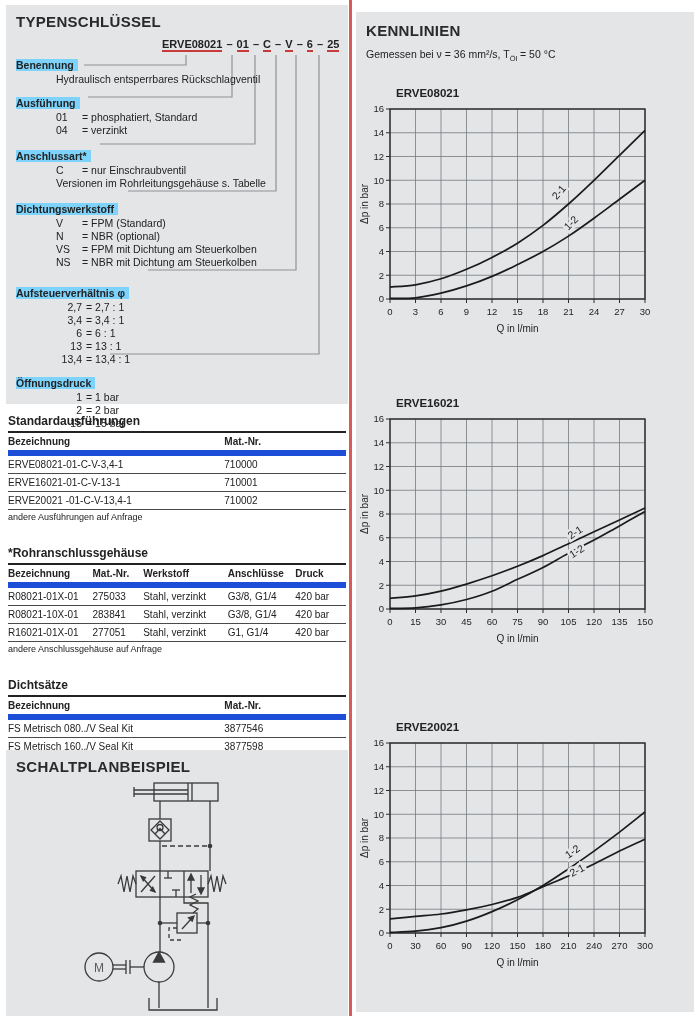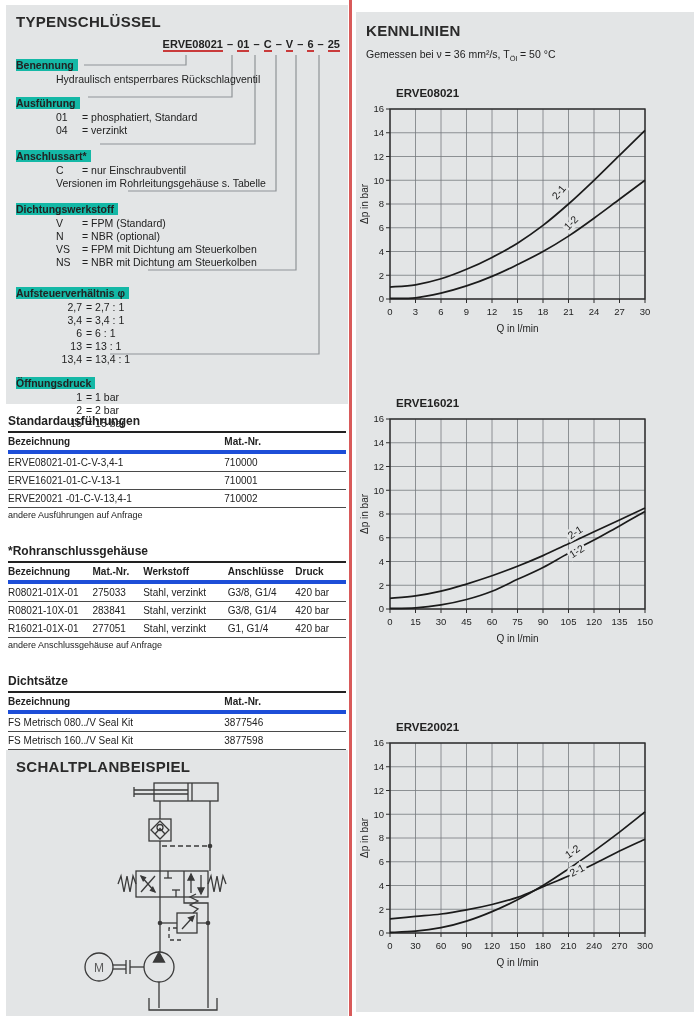--- a/index.html
+++ b/index.html
@@ -3,36 +3,36 @@
 <meta charset="utf-8">
 <style>
   html,body{margin:0;padding:0;}
   body{width:700px;height:1016px;position:relative;overflow:hidden;background:#ffffff;
        font-family:"Liberation Sans",sans-serif;color:#222;}
   .panel{background:#e3e5e6;position:absolute;box-sizing:border-box;}
   .sec-title{font-size:15px;font-weight:bold;color:#2a2a2a;letter-spacing:.3px;margin:0;}
 
   
   #panel-typ{left:6px;top:5px;width:342px;height:399px;padding:8px 8px 0 10px;}
-  #typ-code{margin:8px 0 0 0;padding-left:146px;font-size:11px;font-weight:bold;white-space:nowrap;text-align:right;}
+  #typ-code{margin:8px 0 0 0;padding-left:146px;font-size:11px;font-weight:bold;white-space:nowrap;}
   #typ-code .seg{border-bottom:2px solid #c93b3b;padding-bottom:0px;}
   #typ-code .sep{padding:0 1px;}
   .tk-group{position:relative;z-index:2;}
-  .tk-label{font-size:10.5px;font-weight:bold;display:inline-block;background:#14b8a6;padding-right:4px;}
+  .tk-label{font-size:10.5px;font-weight:bold;display:inline-block;background:#7dd3fc;padding-right:4px;}
   .tk-note,.tk-item{font-size:10.5px;line-height:13px;padding-left:40px;}
   .tk-item .k{display:inline-block;width:22px;margin-right:4px;}
   .keys-right .k{text-align:right;width:26px;}
   #typ-lines{position:absolute;left:0;top:0;z-index:1;}
 
   
   #tables{position:absolute;left:6px;top:412px;width:342px;padding:0 2px;box-sizing:border-box;}
   .tbl-title{font-size:12px;font-weight:bold;margin:0;padding:2px 0 3px;border-bottom:2px solid #222;}
   .mt{margin-top:22px;}
   table.dtable{width:100%;border-collapse:collapse;font-size:10px;table-layout:fixed;}
-  .dtable th{text-align:left;font-weight:bold;border-bottom:4px solid #1d4ed8;padding:3px 0 3px;}
+  .dtable th{text-align:left;font-weight:bold;border-bottom:6px solid #1d4ed8;padding:3px 0 3px;}
   .dtable td{border-bottom:1px solid #4a4a4a;padding:3px 0;}
   .tbl-footer{font-size:9px;margin-top:2px;}
 
   
   #panel-plan{left:6px;top:750px;width:342px;height:291px;padding:8px 8px 0 10px;}
 
   
   #divider{position:absolute;left:349px;top:0;width:3px;height:1016px;background:#d85a5a;}
 
   

